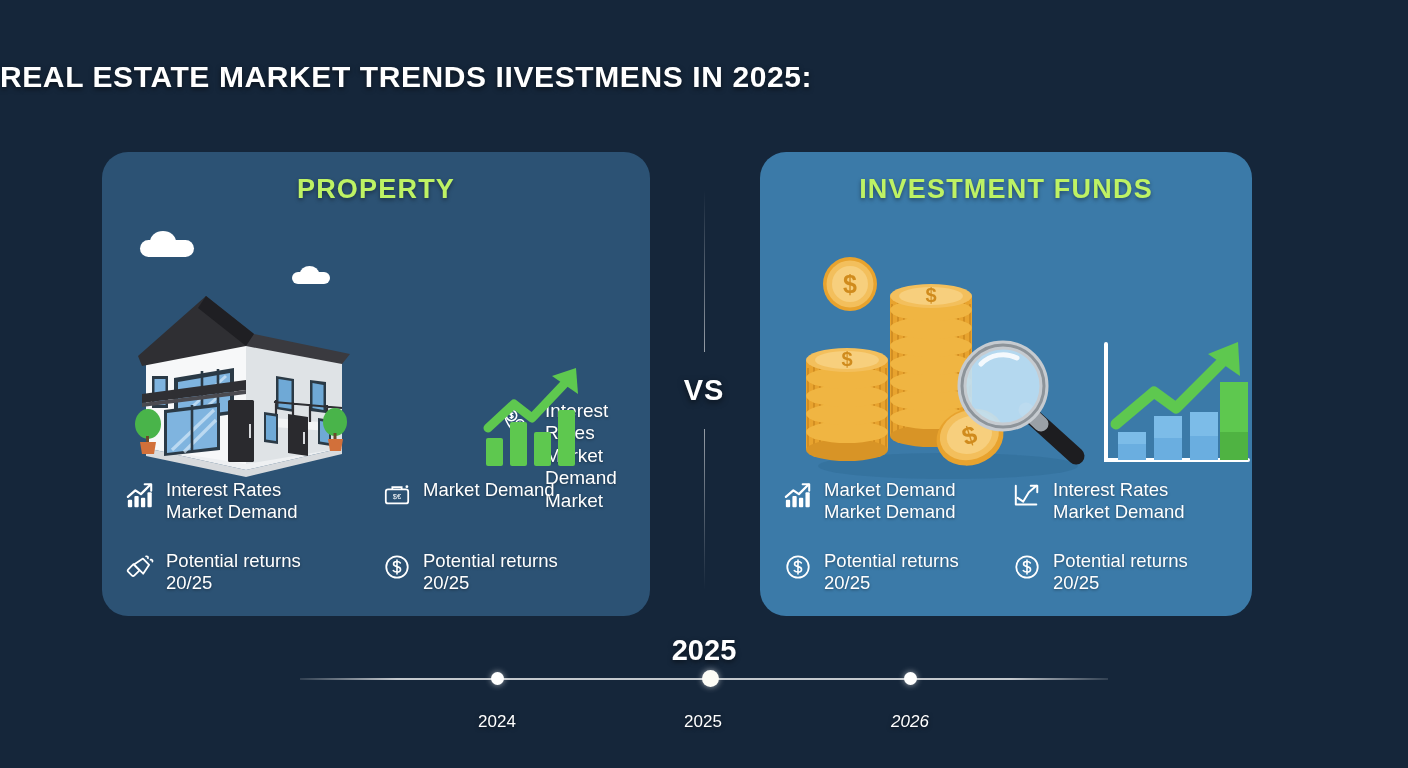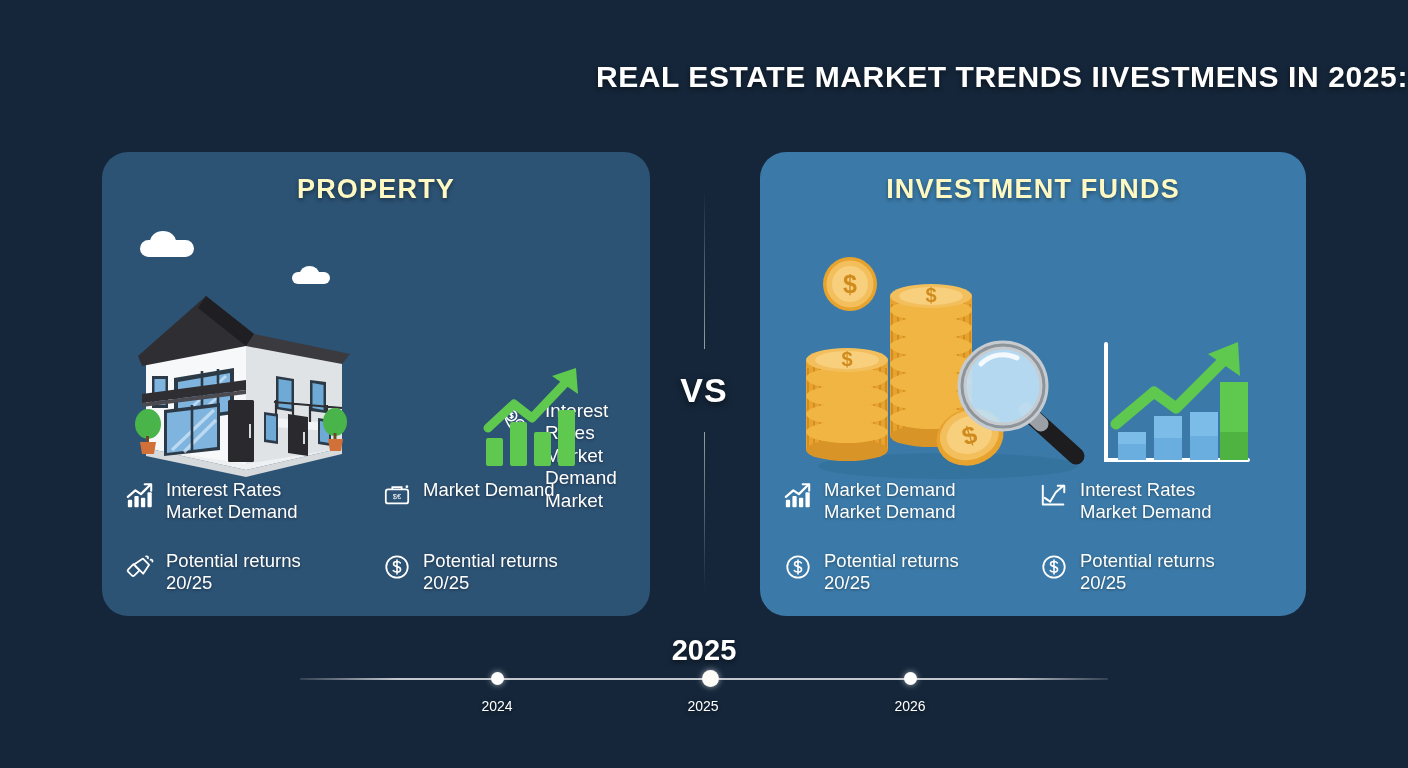--- a/index.html
+++ b/index.html
@@ -8,56 +8,56 @@
     background:#15263a;
     font-family:"Liberation Sans", sans-serif;
     overflow:hidden;
     position:relative;
   }
   .stage { position:absolute; inset:0; }
 
   
   .title {
     position:absolute; top:60px; left:0; width:1408px;
-    text-align:right;
+    text-align:left;
     color:#ffffff;
     font-size:30px;
     font-weight:bold;
     letter-spacing:0.6px;
     text-shadow:0 2px 5px rgba(0,0,0,.55);
     white-space:nowrap;
   }
 
   
   .panel {
     position:absolute;
     top:152px; height:464px;
     border-radius:26px;
   }
   .panel-left  { left:102px;  width:548px; background:#2c5274; }
-  .panel-right { left:760px;  width:546px; background:#3b7aa8; }
+  .panel-right { left:760px;  width:492px; background:#3b7aa8; }
 
   .panel-title {
     position:absolute; top:22px; left:0; width:100%;
     text-align:center;
-    color:#fef9c3; font-size:27px; font-weight:bold;
+    color:#bef264; font-size:27px; font-weight:bold;
     letter-spacing:1.2px;
     text-shadow:0 2px 4px rgba(0,0,0,.4);
   }
 
   
   .vs-wrap {
     position:absolute; left:654px; top:190px;
     width:100px; height:400px;
     display:flex; flex-direction:column; align-items:center;
   }
   .vs-line { width:1px; background:linear-gradient(rgba(255,255,255,0), rgba(255,255,255,.55)); flex:1; }
   .vs-line.bottom { background:linear-gradient(rgba(255,255,255,.55), rgba(255,255,255,0)); }
   .vs-text {
-    color:#fff; font-size:34px; font-weight:bold; letter-spacing:1px;
+    color:#fff; font-size:29px; font-weight:bold; letter-spacing:1px;
     padding:22px 0; text-shadow:0 2px 6px rgba(0,0,0,.6);
   }
 
   
   .feat-top {
     position:absolute;
     display:flex; gap:14px; align-items:flex-start;
   }
   .feat-top .ico { width:34px; height:34px; flex:none; margin-top:4px; }
   .feat-top .lines { color:#fff; font-size:19px; line-height:1.18; text-shadow:0 1px 3px rgba(0,0,0,.4); }
@@ -89,21 +89,21 @@
   .chart-right { position:absolute; left:1092px; top:336px; width:162px; height:140px; }
 
   
   .timeline { position:absolute; left:0; top:636px; width:1232px; height:110px; }
   .tl-axis {
     position:absolute; left:300px; top:42px; width:808px; height:2px;
     background:linear-gradient(90deg, rgba(255,255,255,.12), rgba(255,255,255,.75) 12%, rgba(255,255,255,.75) 88%, rgba(255,255,255,.12));
   }
   .tl-pt { position:absolute; top:36px; width:13px; height:13px; border-radius:50%; background:#fff; box-shadow:0 0 6px rgba(255,255,255,.6); }
   .tl-pt.big { width:17px; height:17px; top:34px; background:#fdfcf6; }
-  .tl-label { position:absolute; top:62px; color:#fff; font-size:14px; transform:translateX(-50%); text-shadow:0 1px 4px rgba(0,0,0,.5); }
+  .tl-label { position:absolute; top:76px; color:#fff; font-size:17px; transform:translateX(-50%); text-shadow:0 1px 4px rgba(0,0,0,.5); }
   .tl-top-label { position:absolute; top:-2px; color:#fff; font-size:29px; font-weight:bold; transform:translateX(-50%); text-shadow:0 2px 5px rgba(0,0,0,.5); }
 </style>
 </head>
 <body>
 
 <div class="stage">
 
   <div class="title">REAL ESTATE MARKET TRENDS IIVESTMENS IN 2025:</div>
 
   <div class="panel panel-left">
@@ -421,16 +421,16 @@
 
     <div class="tl-top-label" style="left:704px;">2025</div>
 
     <div class="tl-pt" style="left:491px;"></div>
     <div class="tl-label" style="left:497px;">2024</div>
 
     <div class="tl-pt big" style="left:702px;"></div>
     <div class="tl-label" style="left:703px;">2025</div>
 
     <div class="tl-pt" style="left:904px;"></div>
-    <div class="tl-label" style="left:910px;">2026</div>
+    <div class="tl-label" style="left:910px;font-style:italic;">2026</div>
   </div>
 
 </div>
 
 </body></html>

